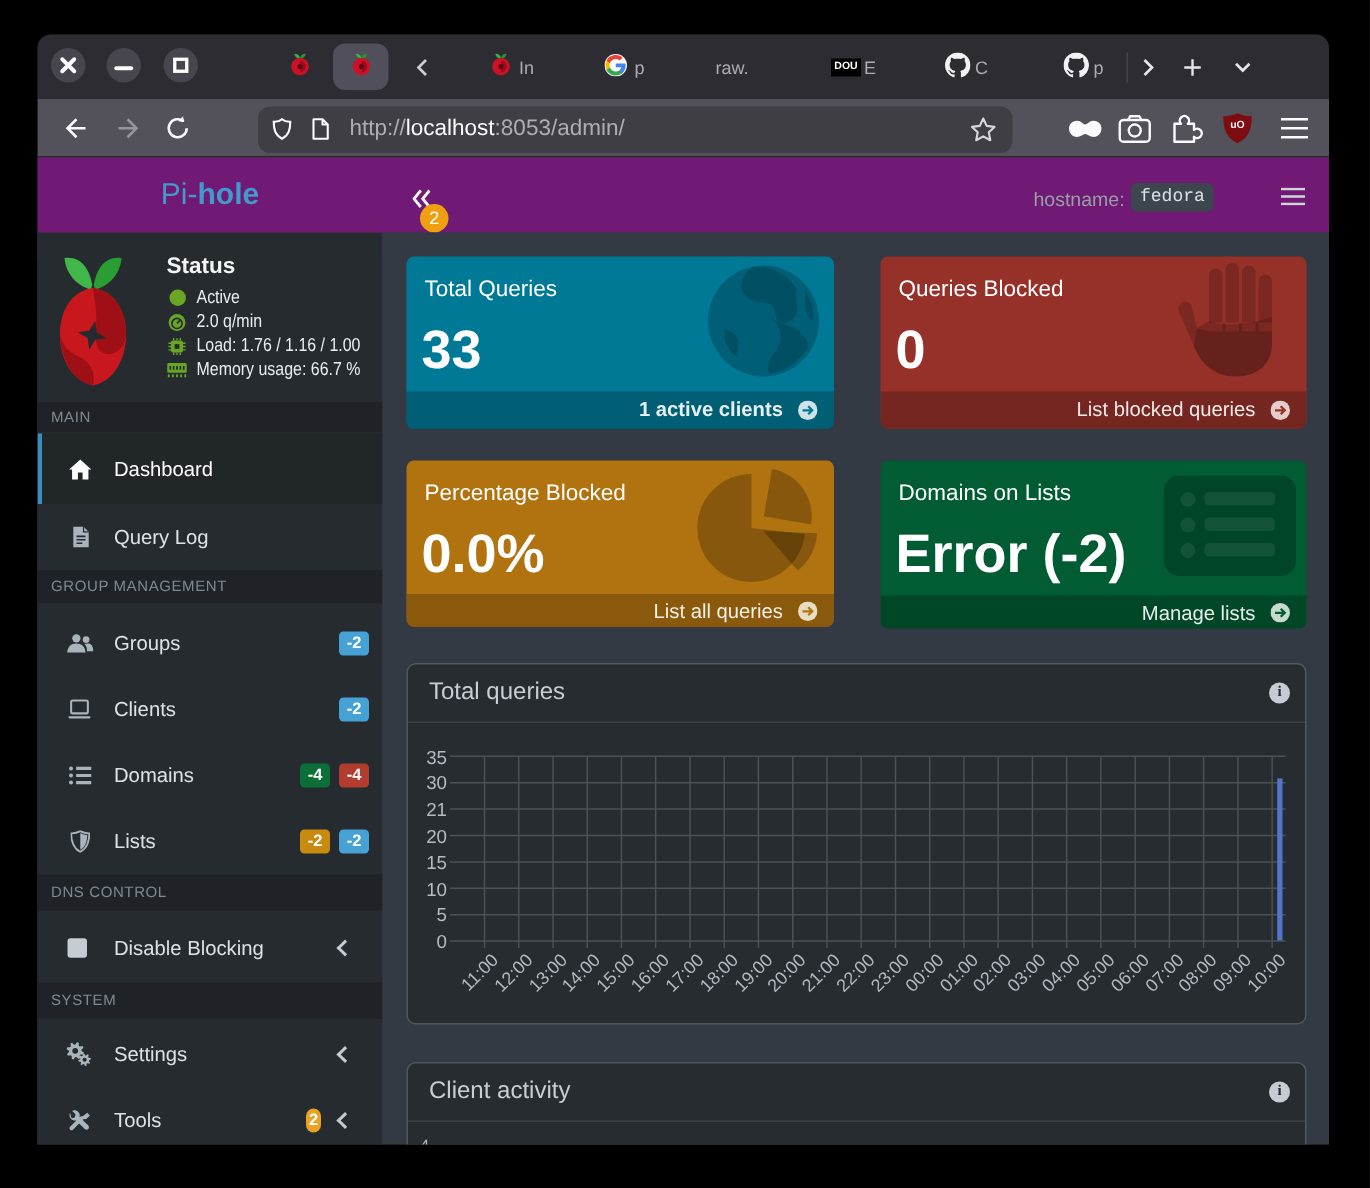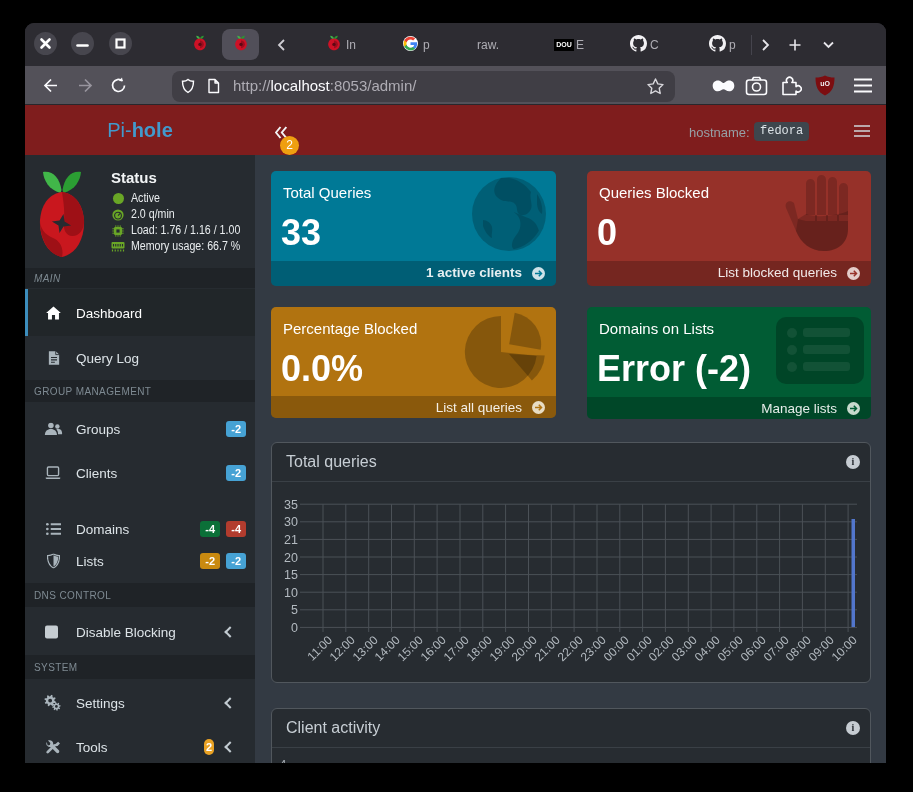--- a/index.html
+++ b/index.html
@@ -16,21 +16,21 @@
 .winbtn { position:absolute; top:9px; width:23px; height:23px; border-radius:50%; background:#47464e; }
 .tabsep { position:absolute; top:12px; width:1px; height:20px; background:#45444d; }
 .favtxt { position:absolute; top:15px; font-size:12px; color:#aeadb4; }
 
 
 #navbar { position:absolute; left:0; top:43px; width:861px; height:39px; background:#535159; border-bottom:1px solid #28272c; }
 #urlbar { position:absolute; left:147px; top:5px; width:503px; height:31px; border-radius:8px; background:#403e45; }
 
 
 #page { position:absolute; left:0; top:82px; width:861px; height:658px; background:#333a43; }
-#phead { position:absolute; left:0; top:0; width:861px; height:68px; background:#7f1d1d; }
+#phead { position:absolute; left:0; top:0; width:861px; height:68px; background:#701a75; }
 #sidebar { position:absolute; left:0; top:50px; width:230px; height:608px; background:#262b30; }
 #content { position:absolute; left:230px; top:50px; width:631px; height:608px; background:#333a43; }
 
 .shead { position:absolute; left:0; width:230px; background:#1f2327; color:#7e8a92; font-size:10px;
   letter-spacing:0.4px; padding-left:9px; display:flex; align-items:center; }
 .mitem { position:absolute; left:0; width:230px; color:#dce3e7; font-size:13.5px; }
 .mlabel { position:absolute; left:51px; top:50%; transform:translateY(-50%); }
 .micon { position:absolute; left:21px; top:50%; transform:translateY(-50%); width:20px; height:20px; }
 .badge { position:absolute; top:50%; transform:translateY(-50%); height:16px; border-radius:3px;
   color:#fff; font-size:11px; font-weight:bold; padding:0 5px; display:flex; align-items:center; }
@@ -220,21 +220,21 @@
           <rect x="4.4" y="4.4" width="3.2" height="3.2" fill="#262b30"></rect>
         </svg>
       <div class="srow" style="top:68px;">Load: 1.76 / 1.16 / 1.00</div>
       <svg class="abs" style="left:86px;top:86px;" width="14" height="11" viewBox="0 0 14 11">
           <rect x="0.5" y="1" width="13" height="6.5" rx="1" fill="#69a626"></rect>
           <path d="M1.5 8.5 L1.5 10.5 M4.25 8.5 L4.25 10.5 M7 8.5 L7 10.5 M9.75 8.5 L9.75 10.5 M12.5 8.5 L12.5 10.5" stroke="#69a626" stroke-width="1.2"></path>
           <path d="M2.5 3 L2.5 5.5 M4.75 3 L4.75 5.5 M7 3 L7 5.5 M9.25 3 L9.25 5.5 M11.5 3 L11.5 5.5" stroke="#262b30" stroke-width="1.1"></path>
         </svg>
       <div class="srow" style="top:84px;">Memory usage: 66.7 %</div>
 
-      <div class="shead" style="top:113px;height:20px;font-style:italic;">MAIN</div>
+      <div class="shead" style="top:113px;height:20px;">MAIN</div>
       <div class="mitem" style="top:134px;height:47px;background:#212629;border-left:3px solid #3c8dbc;color:#fff;">
         <svg class="micon" style="left:18px;width:15px;height:14px;" width="15" height="14" viewBox="0 0 19 18">
             <path d="M9.5 0.5 L19 9 L16.5 9 L16.5 17.5 L11.5 17.5 L11.5 11.5 L7.5 11.5 L7.5 17.5 L2.5 17.5 L2.5 9 L0 9 Z" fill="#fff"></path>
           </svg>
         <span class="mlabel" style="left:48px;">Dashboard</span>
       </div>
       <div class="mitem" style="top:181px;height:44px;">
         <svg class="micon" style="left:23px;width:12px;height:15px;" width="12" height="15" viewBox="0 0 14 17">
             <path d="M1 0.5 L9 0.5 L13 4.5 L13 16.5 L1 16.5 Z" fill="#a9b4bb"></path>
             <path d="M9 0.5 L9 4.5 L13 4.5" fill="none" stroke="#262b30" stroke-width="1"></path>
@@ -254,21 +254,21 @@
         <span class="badge" style="right:9px;background:#46a2d4;">-2</span>
       </div>
       <div class="mitem" style="top:296px;height:44px;">
         <svg class="micon" style="left:19px;width:18px;height:14px;" width="18" height="14" viewBox="0 0 21 16">
             <rect x="4" y="1" width="13" height="10" rx="1.2" fill="none" stroke="#a9b4bb" stroke-width="1.6"></rect>
             <path d="M2 13.2 L19 13.2 L19 14 C19 14.6 18.4 15 17.5 15 L3.5 15 C2.6 15 2 14.6 2 14 Z" fill="#a9b4bb"></path>
           </svg>
         <span class="mlabel">Clients</span>
         <span class="badge" style="right:9px;background:#46a2d4;">-2</span>
       </div>
-      <div class="mitem" style="top:352px;height:44px;">
+      <div class="mitem" style="top:340px;height:44px;">
         <svg class="micon" style="left:21px;width:15px;height:13px;" width="15" height="13" viewBox="0 0 19 16">
             <circle cx="1.7" cy="2" r="1.7" fill="#a9b4bb"></circle>
             <circle cx="1.7" cy="8" r="1.7" fill="#a9b4bb"></circle>
             <circle cx="1.7" cy="14" r="1.7" fill="#a9b4bb"></circle>
             <path d="M6 2 L19 2 M6 8 L19 8 M6 14 L19 14" stroke="#a9b4bb" stroke-width="2.6"></path>
           </svg>
         <span class="mlabel">Domains</span>
         <span class="badge" style="right:35px;background:#0b7038;">-4</span>
         <span class="badge" style="right:9px;background:#b23c2e;">-4</span>
       </div>

